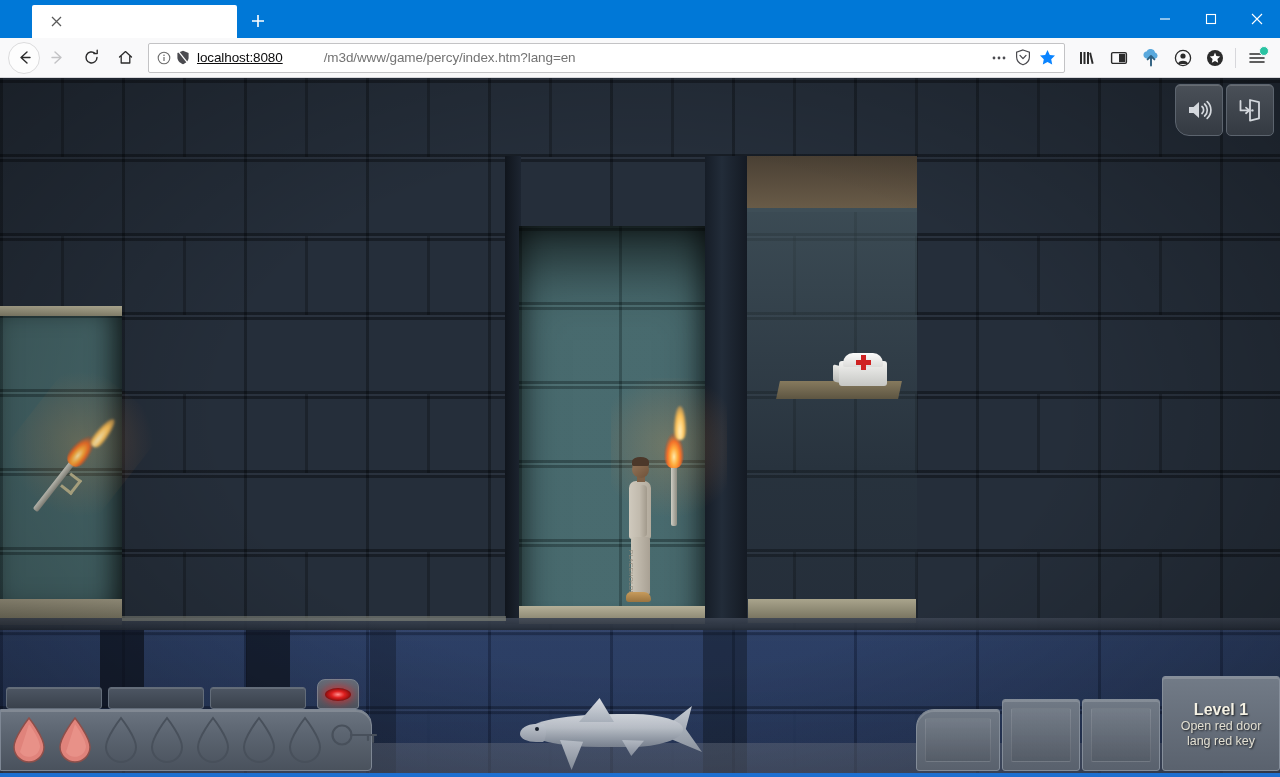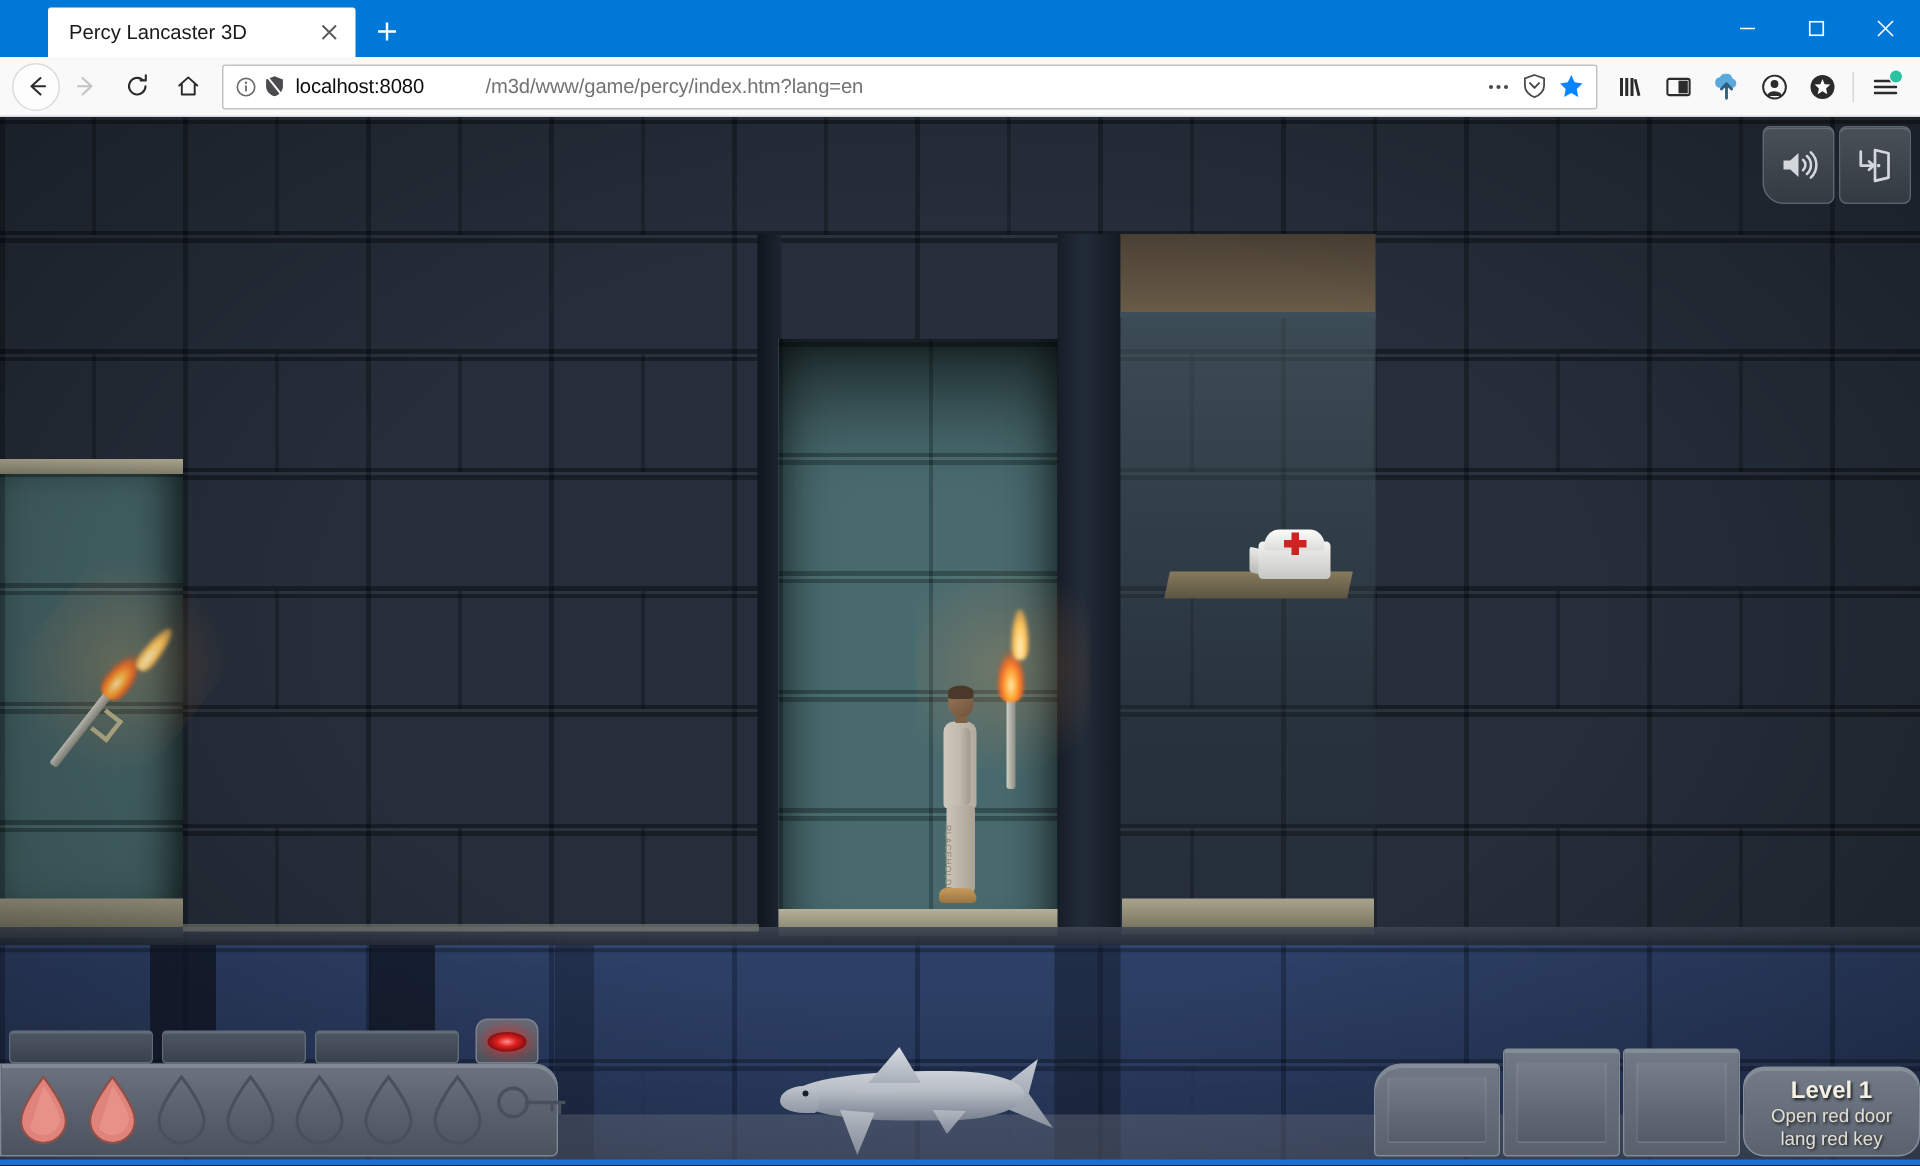--- a/index.html
+++ b/index.html
@@ -61,21 +61,21 @@
   .urlbar {
     flex:1; height:30px; margin:0 6px; background:#fff;
     border:1px solid #c3c3c5; border-radius:2px; display:flex;
     align-items:center; padding:0 6px 0 8px; min-width:0;
   }
   .urlbar .ident { display:flex; align-items:center; gap:5px; margin-right:7px; color:#6d6d6d; }
   .url-text {
     flex:1; font-size:13.5px; color:#0c0c0d; white-space:nowrap;
     overflow:hidden; min-width:0; letter-spacing:-0.1px;
   }
-  .url-text .host { color:#0c0c0d; }
+  .url-text .host { color:#0c0c0d;text-decoration:underline; }
   .url-text .path { color:#737373;margin-left:41px; }
   .urlbar-actions { display:flex; align-items:center; gap:2px; flex:none; }
   .url-act {
     width:22px; height:22px; display:flex; align-items:center;
     justify-content:center; cursor:pointer; color:#4a4a4f;
   }
   .toolbar-right { display:flex; align-items:center; flex:none; gap:1px; }
   .tbtn {
     width:31px; height:32px; display:flex; align-items:center;
     justify-content:center; cursor:pointer; color:#2b2b2b; position:relative;
@@ -431,23 +431,23 @@
   .hud-panel-first {
     width:84px; height:62px; border-top-left-radius:18px;
   }
   .hud-panel-inner {
     position:absolute; inset:8px;
     border:1px solid rgba(255,255,255,0.1);
     background:linear-gradient(to bottom, rgba(255,255,255,0.05), rgba(0,0,0,0.08));
     border-radius:2px;
   }
   .hud-level {
-    position:relative; width:118px; height:60px;
+    position:relative; width:118px; height:95px;
     background:linear-gradient(to bottom,#727b87,#5a626e);
-    border:1px solid #868f9b; border-radius:14px;
+    border:1px solid #868f9b; border-radius:3px;
     display:flex; flex-direction:column; align-items:center;
     justify-content:center; padding-top:2px;
     box-shadow: inset 0 2px 0 rgba(255,255,255,0.15);
   }
   .level-title {
     font-size:16px; font-weight:bold; color:#f4f1e4;
     text-shadow:1px 1px 2px rgba(0,0,0,0.8); line-height:19px;
   }
   .level-sub {
     font-size:12.5px; color:#e2dfd2; text-align:right;
@@ -465,21 +465,20 @@
     background:radial-gradient(ellipse 78% 88% at 50% 48%, transparent 42%, rgba(0,0,0,0.42) 100%);
   }
 </style>
 </head>
 <body>
 
 <div class="browser">
 
   <div class="titlebar">
     <div class="tab">
-      <span class="tab-title">Percy Lancaster 3D</span>
       <span class="tab-close">
         <svg width="11" height="11" viewBox="0 0 11 11">
             <path d="M1 1 L10 10 M10 1 L1 10" stroke="#5a5a5a" stroke-width="1.3" fill="none"></path>
           </svg>
       </span>
     </div>
     <div class="newtab">
       <svg width="14" height="14" viewBox="0 0 14 14">
           <path d="M7 1 V13 M1 7 H13" stroke="#ffffff" stroke-width="1.6" fill="none"></path>
         </svg>

